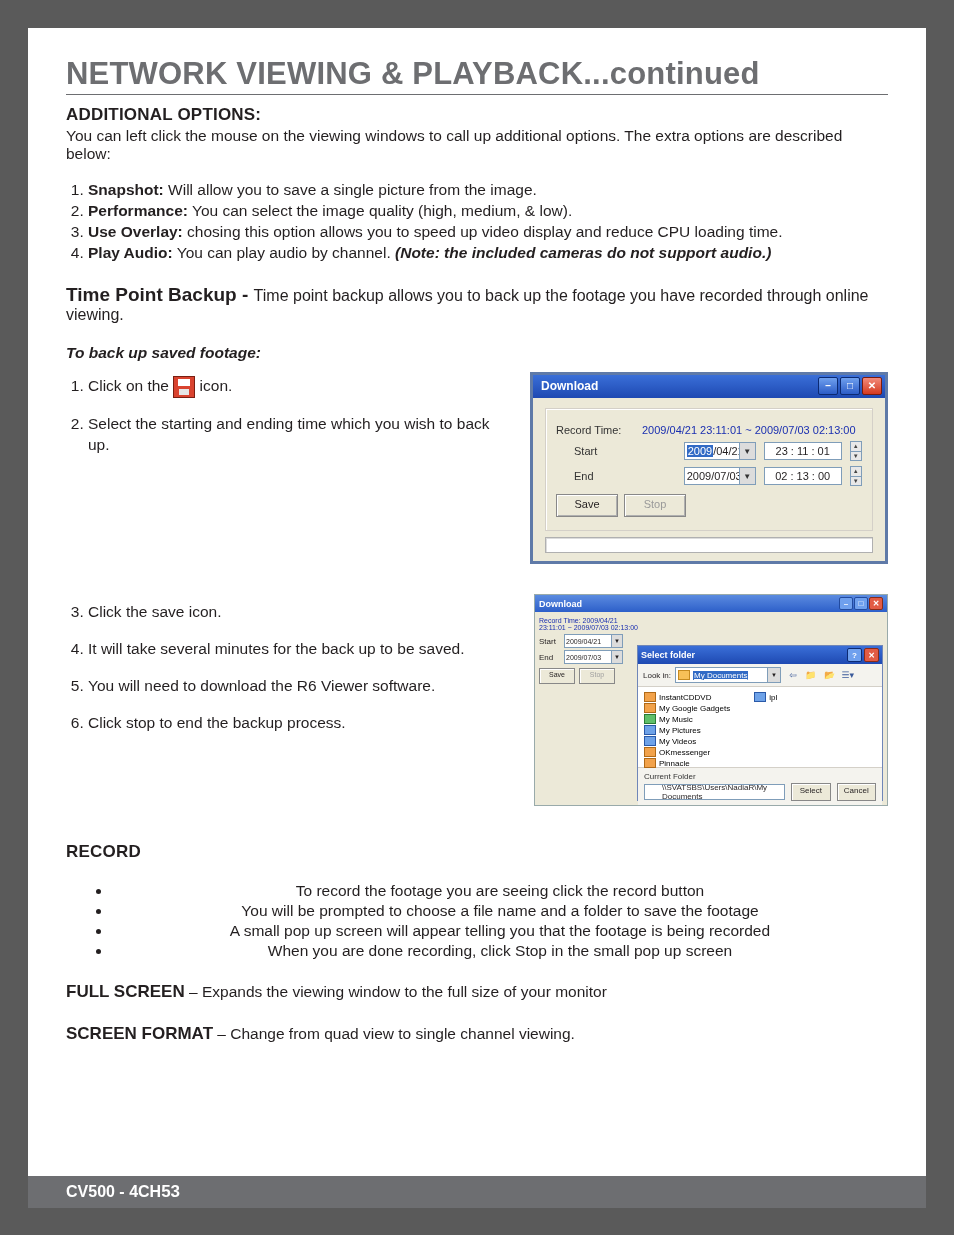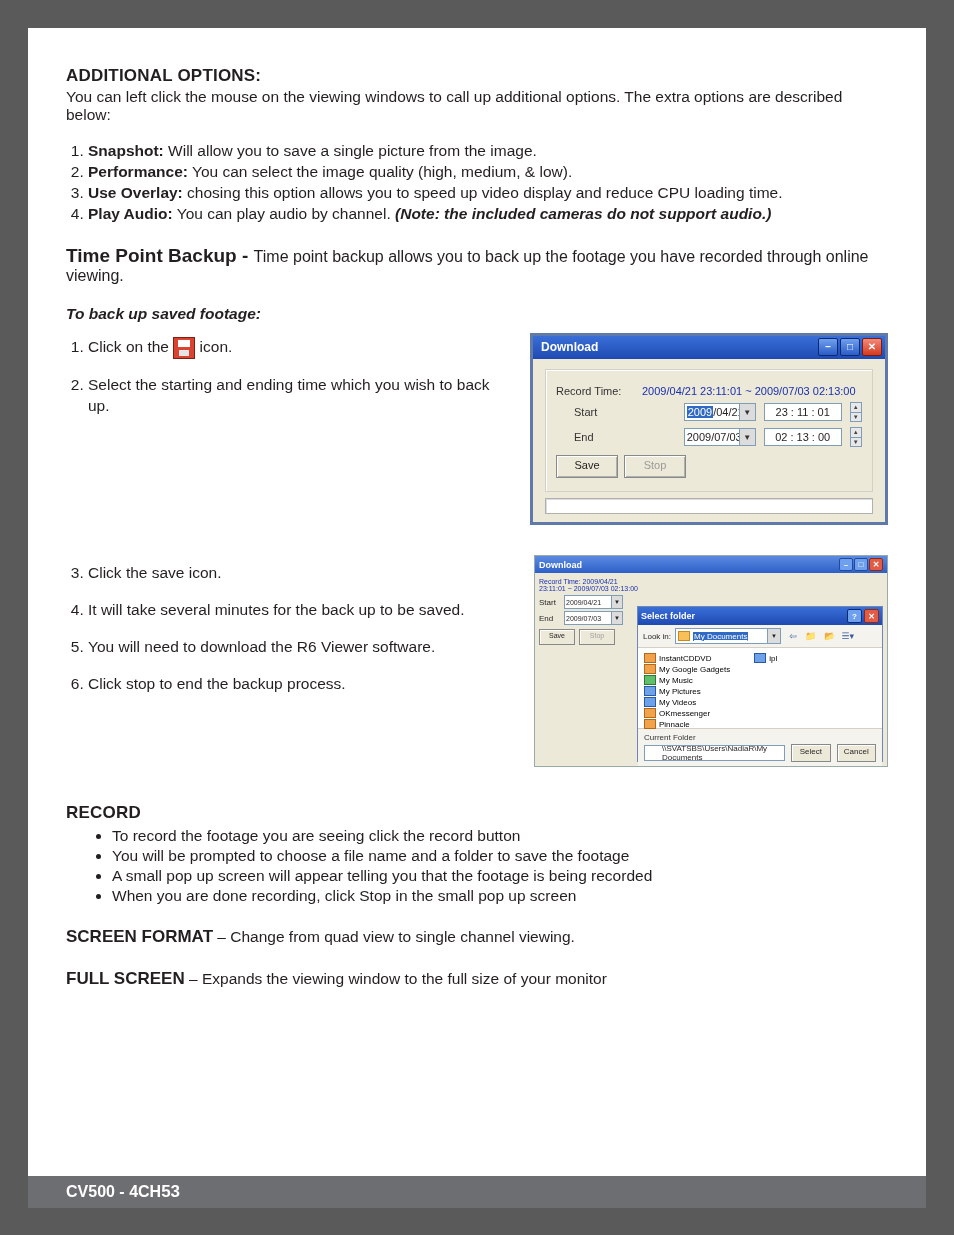--- a/index.html
+++ b/index.html
@@ -76,35 +76,36 @@
   .ico{width:10px;height:8px;border:1px solid #c68a1f;background:#f7c058;}
   .ico.blue{background:#6ea2e8;border-color:#2a59a8;}
   .ico.green{background:#5fbf6a;border-color:#2a7a35;}
   .ico.orange{background:#f2a24a;border-color:#b06a18;}
   .footer{padding:4px 6px;font-size:8px;border-top:1px solid #d4d0c8;background:#f4f3ee;}
   .footer .curlbl{color:#333;margin-bottom:2px;}
   .footer .pathrow{display:flex;gap:6px;align-items:center;}
   .footer .path{flex:1;border:1px solid #7f9db9;background:#fff;height:14px;font-size:8px;padding:0 17px;display:flex;align-items:center;}
   .footer .fbtn{border:1px solid #888;background:#ece9d8;height:16px;width:42px;font-size:8px;text-align:center;line-height:14px;box-shadow:inset 1px 1px #fff;}
 
-  ul.rec{padding-left:46px;margin:4px 0 22px 0;font-size:15.5px;list-style:disc;font-stretch:condensed;}
+  ul.rec{padding-left:46px;margin:20px 0 22px 0;font-size:15.5px;list-style:disc;font-stretch:condensed;text-align:center;}
   ul.rec li{margin:2px 0;}
   .bottomsects p{font-size:15.5px;margin:0 0 22px 0;font-stretch:condensed;}
   .bottomsects .lab{font-weight:700;font-size:17px;}
 
   .page-footer{position:absolute;left:0;right:0;bottom:0;background:#6d6e71;color:#fff;display:flex;justify-content:flex-start;align-items:center;padding:6px 24px 6px 38px;font-weight:700;font-size:16px;font-stretch:condensed;}
   .page-footer .pn{font-size:17px;}
 </style>
 </head>
 <body>
 
 <div class="page-outer">
 <div class="page">
 <div class="page-inner">
 
+<h1 class="page-title">NETWORK VIEWING &amp; PLAYBACK...continued</h1>
 
 <h2 class="sect">ADDITIONAL OPTIONS:</h2>
 <p class="intro">You can left click the mouse on the viewing windows to call up additional options. The extra options are described below:</p>
 
 <ol class="optlist">
   <li><span class="bold">Snapshot:</span><span> Will allow you to save a single picture from the image.</span></li>
   <li><span class="bold">Performance:</span><span> You can select the image quality (high, medium, &amp; low).</span></li>
   <li><span class="bold">Use Overlay:</span><span> chosing this option allows you to speed up video display and reduce CPU loading time.</span></li>
   <li><span class="bold">Play Audio:</span><span> You can play audio by channel. </span><span class="ital">(Note: the included cameras do not support audio.)</span></li>
 </ol>
@@ -286,22 +287,22 @@
 
 <h2 class="sect" style="margin-top:36px">RECORD</h2>
 <ul class="rec">
   <li>To record the footage you are seeing click the record button</li>
   <li>You will be prompted to choose a file name and a folder to save the footage</li>
   <li>A small pop up screen will appear telling you that the footage is being recorded</li>
   <li>When you are done recording, click Stop in the small pop up screen</li>
 </ul>
 
 <div class="bottomsects">
+  <p><span class="lab">FULL SCREEN</span><span> – Expands the viewing window to the full size of your monitor</span></p>
   <p><span class="lab">SCREEN FORMAT</span><span> – Change from quad view to single channel viewing.</span></p>
-  <p><span class="lab">FULL SCREEN</span><span> – Expands the viewing window to the full size of your monitor</span></p>
 </div>
 
 </div>
 
 <div class="page-footer">
   <span>CV500 - 4CH</span>
   <span class="pn">53</span>
 </div>
 
 </div>

